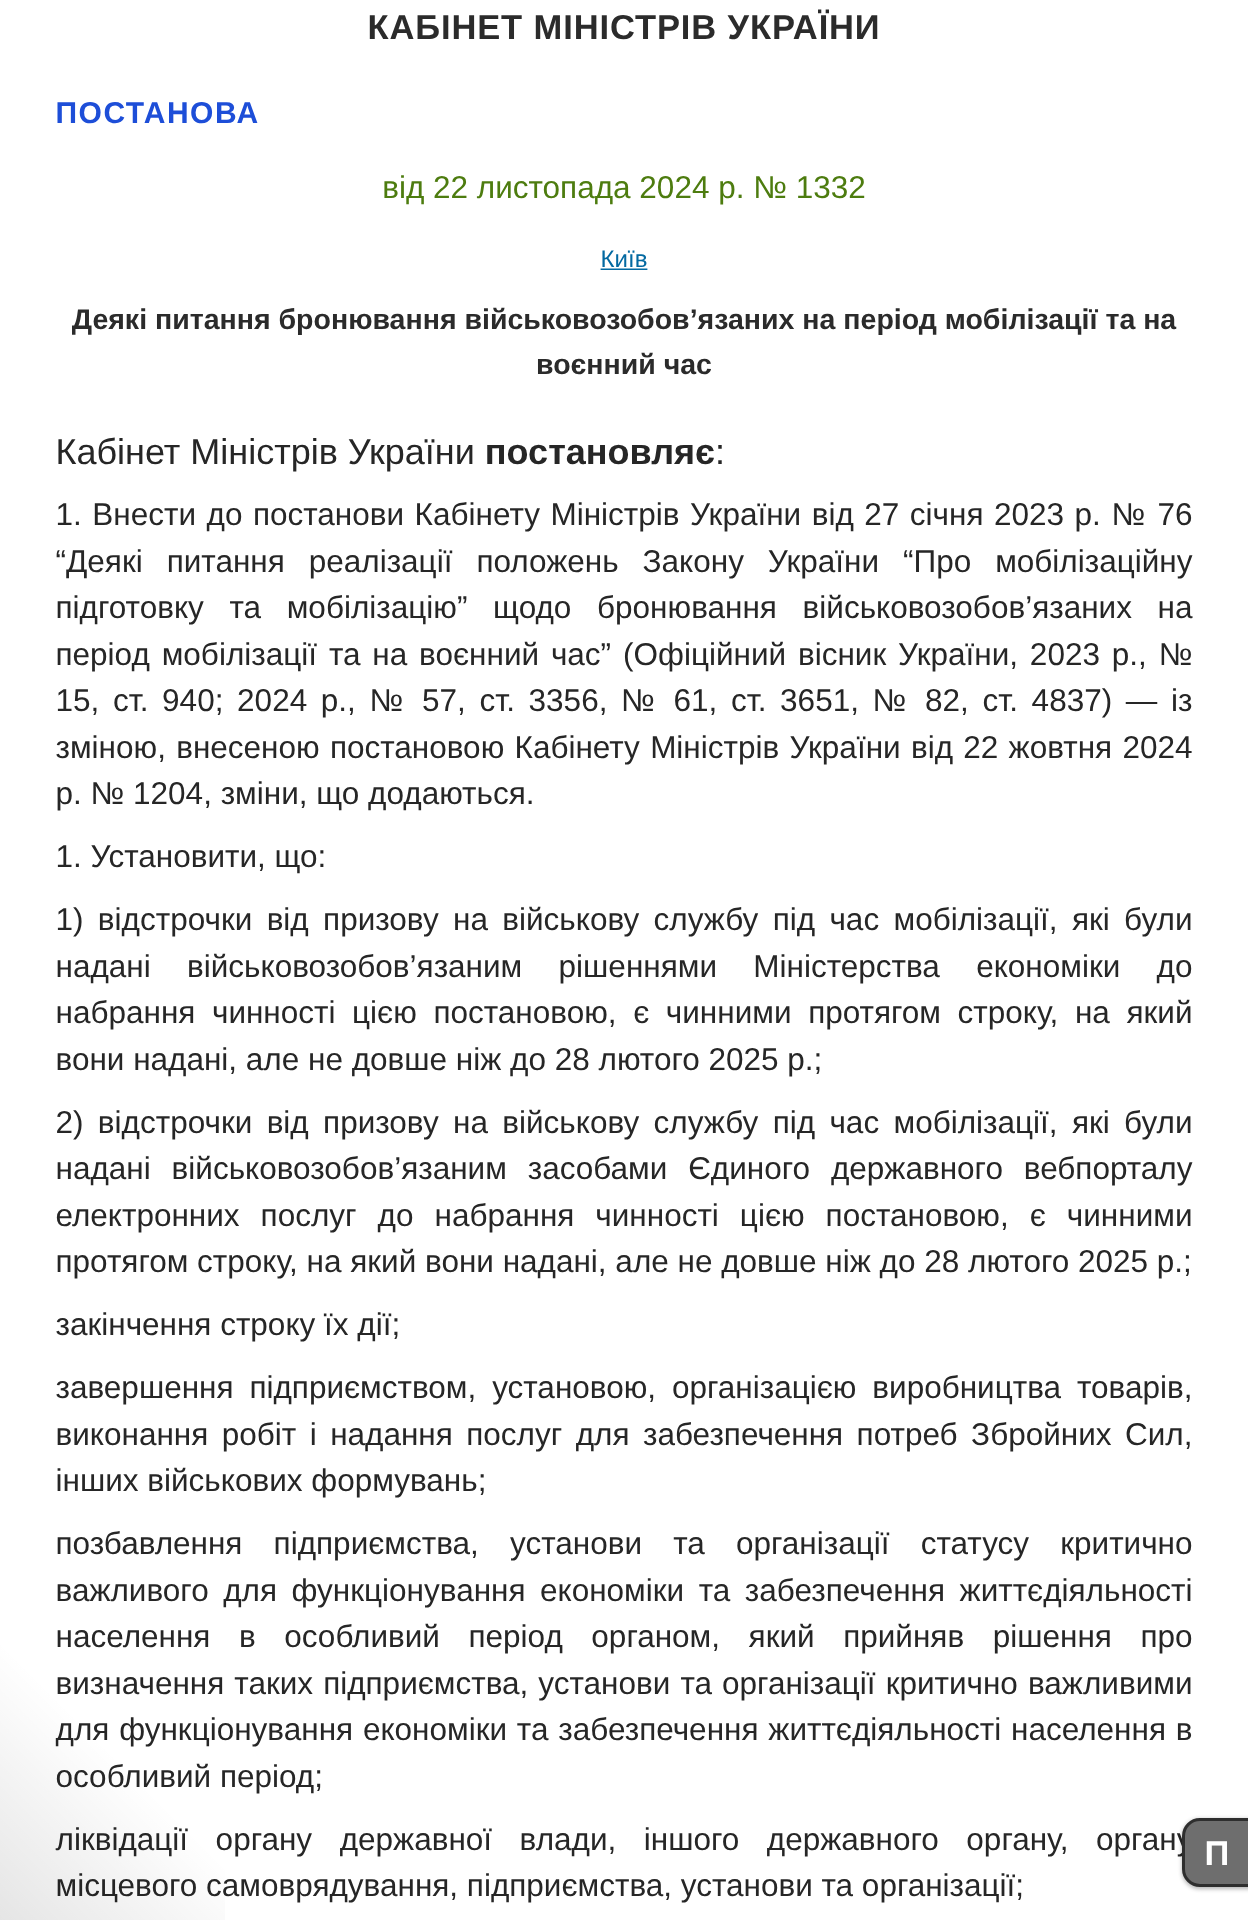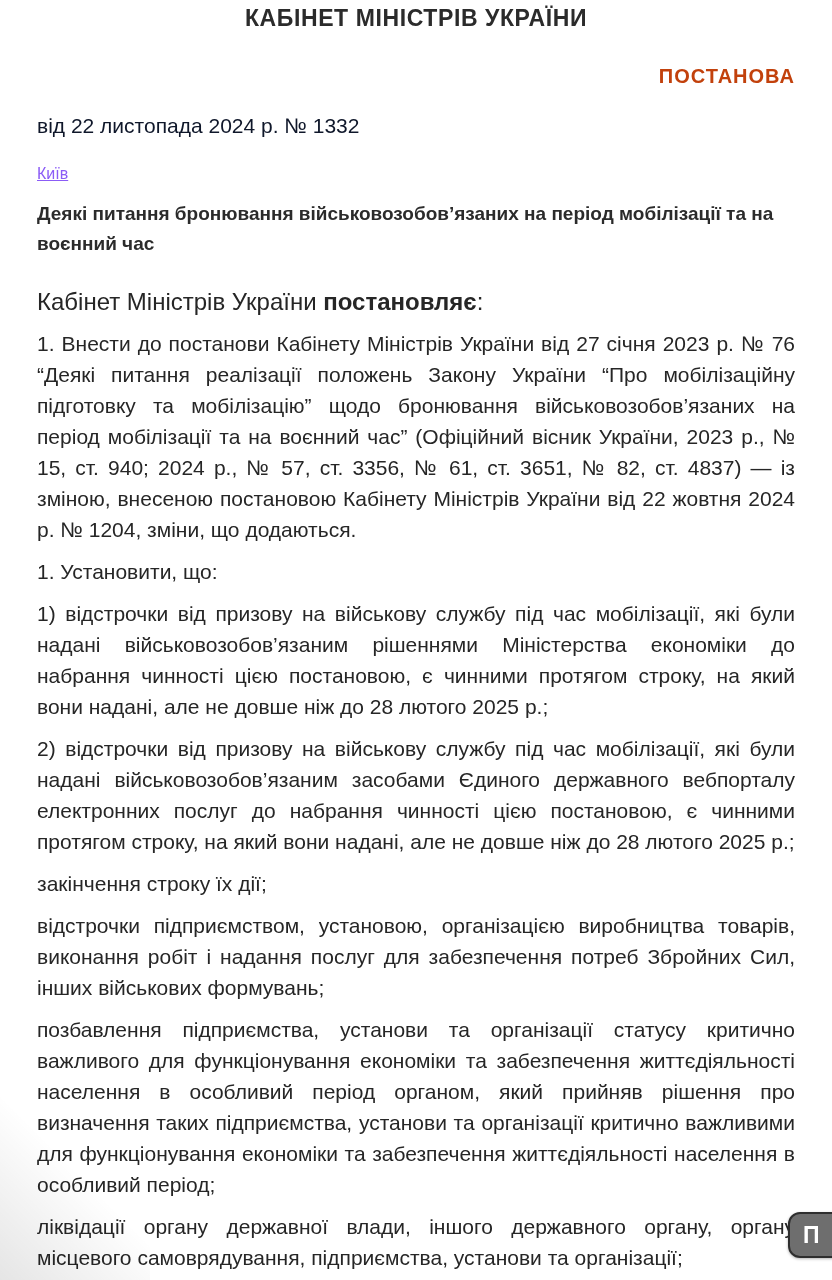--- a/index.html
+++ b/index.html
@@ -20,40 +20,42 @@
   }
   .org-name {
     text-align: center;
     font-size: 23px;
     font-weight: 700;
     letter-spacing: 0.6px;
     margin: 3px 0 0 0;
     color: #2b2b2b;
   }
   .doc-type {
-    text-align: right;
+    text-align: left;
     font-size: 20px;
     font-weight: 700;
     letter-spacing: 1px;
     margin: 33px 0 0 0;
-    color: #c2410c;
+    color: #1d4ed8;
   }
   .doc-date {
+    text-align: center;
     font-size: 21px;
     margin: 26px 0 0 0;
-    color: #0f172a;
+    color: #4d7c0f;
   }
   .doc-city {
+    text-align: center;
     font-size: 16px;
     margin: 27px 0 0 0;
-    color: #8b5cf6;
+    color: #0369a1;
     text-decoration: underline;
   }
   .doc-title {
-    text-align: left;
+    text-align: center;
     font-size: 19px;
     font-weight: 700;
     line-height: 30px;
     margin: 16px 0 0 0;
     color: #2b2b2b;
   }
   .preamble {
     font-size: 24px;
     line-height: 31px;
     margin: 27px 0 0 0;
@@ -106,21 +108,21 @@
   <div class="doc-city">Київ</div>
   <h3 class="doc-title">Деякі питання бронювання військовозобов’язаних на період мобілізації та на воєнний час</h3>
 
   <p class="preamble"><span>Кабінет Міністрів України </span><b>постановляє</b><span>:</span></p>
 
   <p class="body-p">1. Внести до постанови Кабінету Міністрів України від 27 січня 2023 р. № 76 “Деякі питання реалізації положень Закону України “Про мобілізаційну підготовку та мобілізацію” щодо бронювання військовозобов’язаних на період мобілізації та на воєнний час” (Офіційний вісник України, 2023 р., № 15, ст. 940; 2024 р., № 57, ст. 3356, № 61, ст. 3651, № 82, ст. 4837) — із зміною, внесеною постановою Кабінету Міністрів України від 22 жовтня 2024 р. № 1204, зміни, що додаються.</p>
   <p class="body-p">1. Установити, що:</p>
   <p class="body-p">1) відстрочки від призову на військову службу під час мобілізації, які були надані військовозобов’язаним рішеннями Міністерства економіки до набрання чинності цією постановою, є чинними протягом строку, на який вони надані, але не довше ніж до 28 лютого 2025 р.;</p>
   <p class="body-p">2) відстрочки від призову на військову службу під час мобілізації, які були надані військовозобов’язаним засобами Єдиного державного вебпорталу електронних послуг до набрання чинності цією постановою, є чинними протягом строку, на який вони надані, але не довше ніж до 28 лютого 2025 р.;</p>
   <p class="body-p">закінчення строку їх дії;</p>
-  <p class="body-p">відстрочки підприємством, установою, організацією виробництва товарів, виконання робіт і надання послуг для забезпечення потреб Збройних Сил, інших військових формувань;</p>
+  <p class="body-p">завершення підприємством, установою, організацією виробництва товарів, виконання робіт і надання послуг для забезпечення потреб Збройних Сил, інших військових формувань;</p>
   <p class="body-p">позбавлення підприємства, установи та організації статусу критично важливого для функціонування економіки та забезпечення життєдіяльності населення в особливий період органом, який прийняв рішення про визначення таких підприємства, установи та організації критично важливими для функціонування економіки та забезпечення життєдіяльності населення в особливий період;</p>
   <p class="body-p">ліквідації органу державної влади, іншого державного органу, органу місцевого самоврядування, підприємства, установи та організації;</p>
 
 </div>
 
 <div class="corner-shade"></div>
 
 <button class="fab">
     <span>П</span>
   </button>

